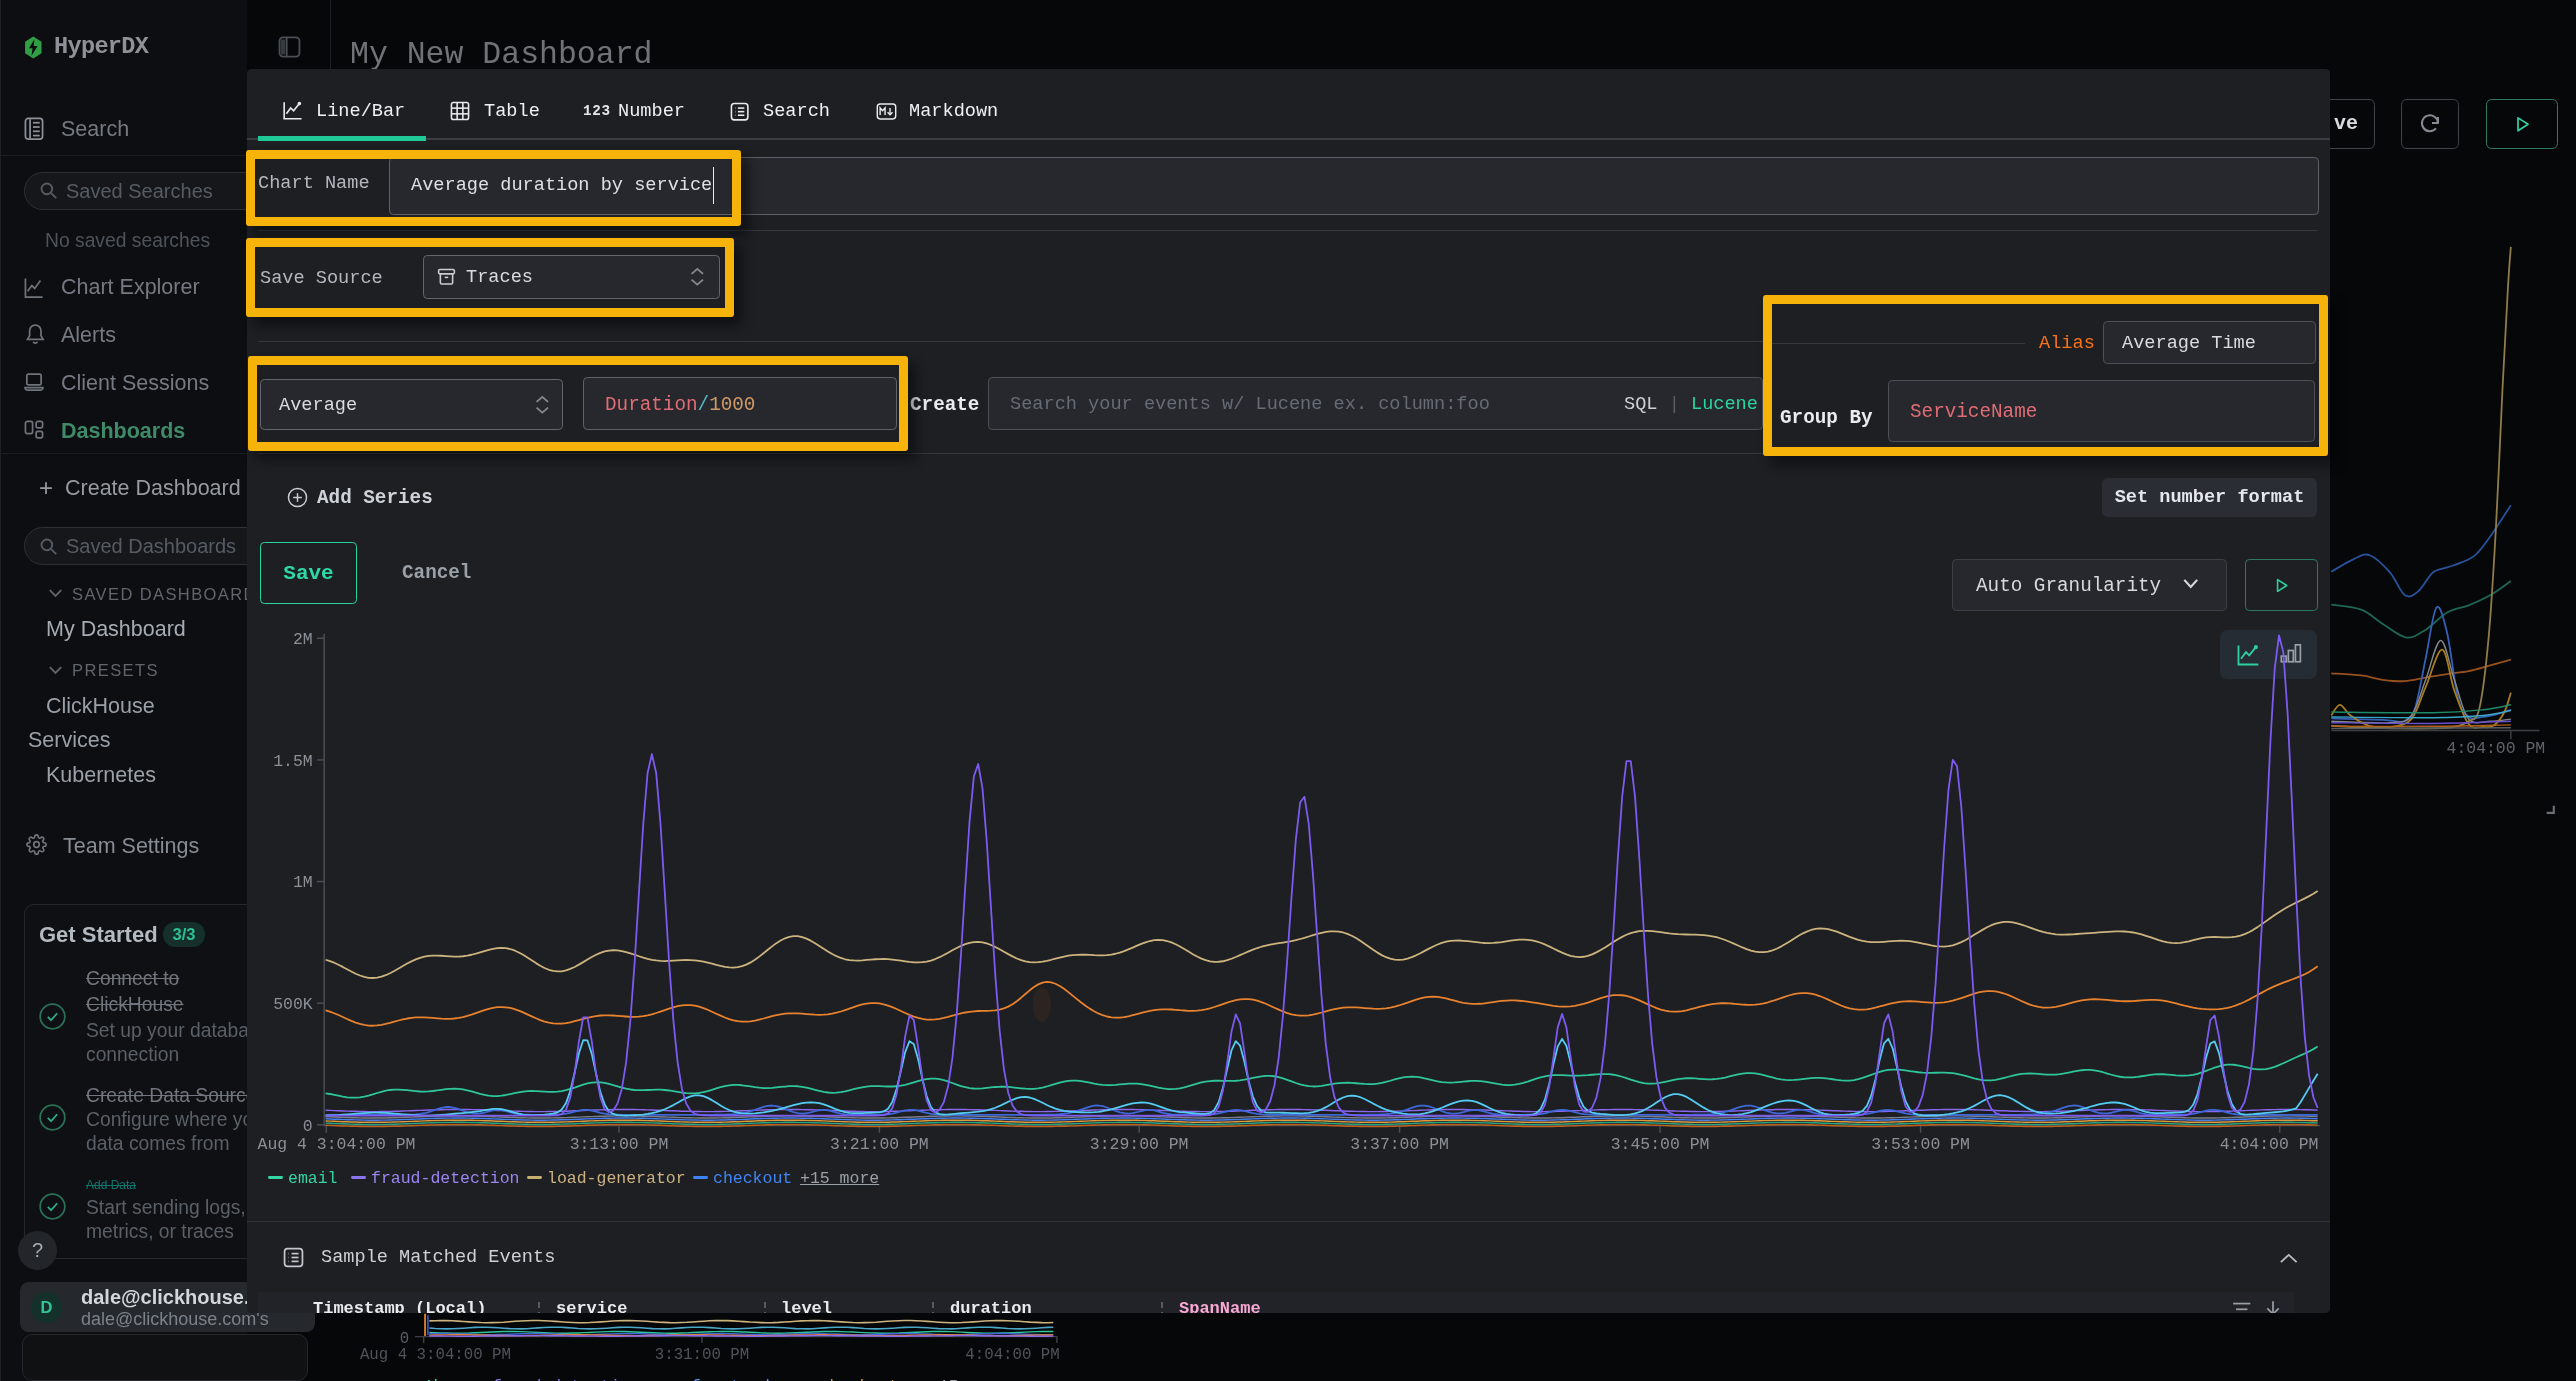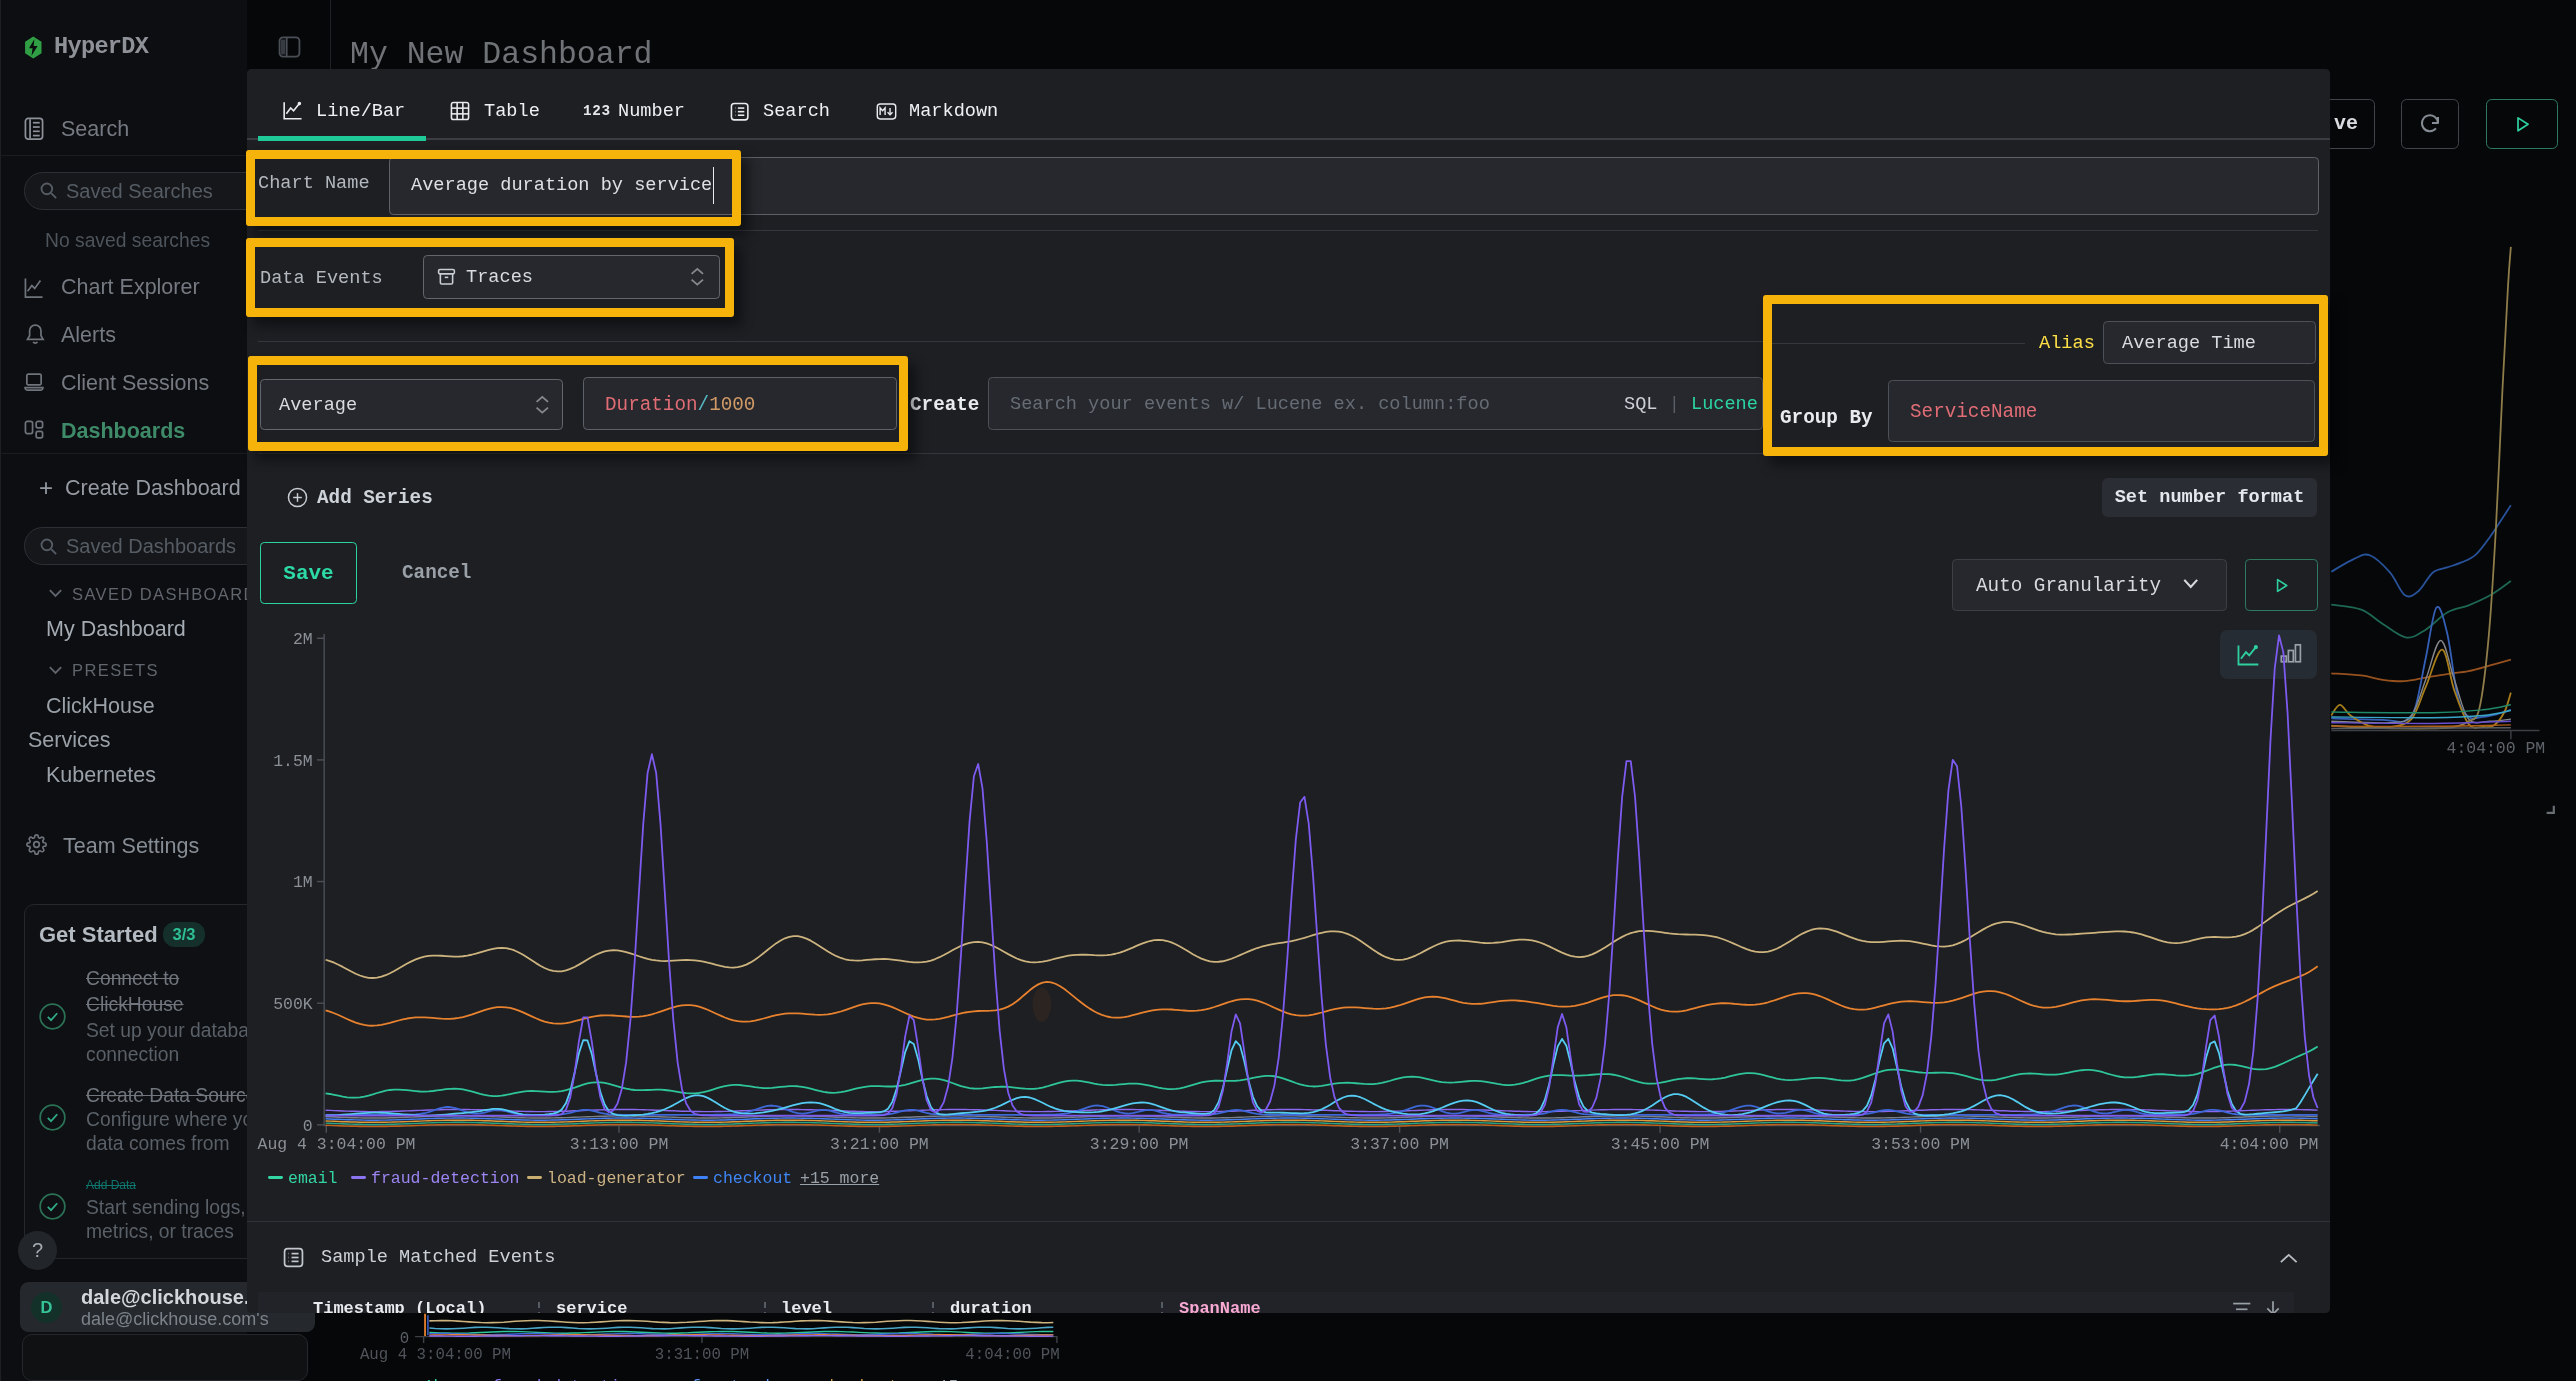--- a/index.html
+++ b/index.html
@@ -181,21 +181,21 @@
     <path d="M5.5 17 L5.5 7 L9 11 L12.5 7 L12.5 17"></path>
 <path d="M19.5 7 L19.5 16"></path>
     <path d="M16 13 L19.5 16.5 L23 13"></path>
   </svg>
 <div class="a mono" style="z-index:20;left:909px;top:101px;font-size:18.6px;color:#eef0f3;white-space:nowrap;">Markdown</div>
 <div class="a mono" style="z-index:20;left:258px;top:173px;font-size:18.6px;color:#b3b8bf">Chart Name</div>
 <div class="inp" style="z-index:20;left:389px;top:157px;width:1930px;height:58px"></div>
 <div class="a mono" style="z-index:20;left:411px;top:175px;font-size:18.6px;color:#dde0e4;white-space:nowrap">Average duration by service</div>
 <div class="a" style="z-index:20;left:713px;top:167px;width:1.4px;height:37px;background:#e8eaee"></div>
 <div class="a" style="z-index:20;left:258px;top:230px;width:2060px;height:1.4px;background:#34373d"></div>
-<div class="a mono" style="z-index:20;left:260px;top:268px;font-size:18.6px;color:#b3b8bf">Data Events</div>
+<div class="a mono" style="z-index:20;left:260px;top:268px;font-size:18.6px;color:#b3b8bf">Save Source</div>
 <div class="inp" style="z-index:20;left:423px;top:255px;width:297px;height:44px;border-color:#63666d"></div>
 <svg class="a" style="z-index:20;left:436px;top:266px" width="21" height="21" viewBox="0 0 24 24" fill="none" stroke="#c9ced4" stroke-width="1.8">
 <rect x="3" y="4" width="18" height="5" rx="1.5"></rect>
     <path d="M5 9 L5 19 A1.5 1.5 0 0 0 6.5 20.5 L17.5 20.5 A1.5 1.5 0 0 0 19 19 L19 9"></path>
     <line x1="10" y1="13" x2="14" y2="13"></line>
   </svg>
 <div class="a mono" style="z-index:20;left:466px;top:267px;font-size:18.6px;color:#d8dce0">Traces</div>
 <svg class="a" style="z-index:20;left:688px;top:266px" width="18.6" height="21.5" viewBox="0 0 26 30" fill="none" stroke="#85898f" stroke-width="2.6">
     <path d="M5 11 L13 4 L21 11"></path>
     <path d="M5 19 L13 26 L21 19"></path>
@@ -207,21 +207,21 @@
     <path d="M5 11 L13 4 L21 11"></path>
     <path d="M5 19 L13 26 L21 19"></path>
   </svg>
 <div class="inp" style="z-index:20;left:583px;top:377px;width:314px;height:53px"></div>
 <div class="a mono" style="z-index:20;left:605px;top:394px;font-size:19.3px;white-space:nowrap"><span style="color:#e06c75">Duration</span><span style="color:#56b6c2">/</span><span style="color:#d19a66">1000</span></div>
 <div class="a mono" style="z-index:20;left:910px;top:394px;font-size:19.3px;font-weight:bold;color:#e9ecef">Create</div>
 <div class="inp" style="z-index:20;left:988px;top:377px;width:775px;height:53px;border-color:#4c5058"></div>
 <div class="a mono" style="z-index:20;left:1010px;top:394px;font-size:18.6px;color:#666c75;white-space:nowrap">Search your events w/ Lucene ex. column:foo</div>
 <div class="a mono" style="z-index:20;left:1624px;top:394px;font-size:18.6px;white-space:nowrap"><span style="color:#ccd0d6">SQL</span><span style="color:#585e66"> | </span><span style="color:#2bd3a2">Lucene</span></div>
 <div class="a" style="z-index:20;left:1770px;top:343px;width:255px;height:1.4px;background:#34373d"></div>
-<div class="a mono" style="z-index:20;left:2039px;top:333px;font-size:18.6px;color:#fde047">Alias</div>
+<div class="a mono" style="z-index:20;left:2039px;top:333px;font-size:18.6px;color:#f97316">Alias</div>
 <div class="inp" style="z-index:20;left:2103px;top:321px;width:213px;height:43px;border-color:#4c5058"></div>
 <div class="a mono" style="z-index:20;left:2122px;top:333px;font-size:18.6px;color:#d8dce0">Average Time</div>
 <div class="a mono" style="z-index:20;left:1780px;top:407px;font-size:19.3px;font-weight:bold;color:#e9ecef">Group By</div>
 <div class="inp" style="z-index:20;left:1888px;top:380px;width:427px;height:62px;border-color:#4c5058"></div>
 <div class="a mono" style="z-index:20;left:1910px;top:401px;font-size:19.3px;color:#e06c75">ServiceName</div>
 <div class="a" style="z-index:20;left:258px;top:453px;width:2060px;height:1.4px;background:#34373d"></div>
 <svg class="a" style="z-index:20;left:287px;top:487px" width="21" height="21" viewBox="0 0 29 29" fill="none" stroke="#c9ced5" stroke-width="2">
 <circle cx="14.5" cy="14.5" r="12.5"></circle>
     <line x1="14.5" y1="8.5" x2="14.5" y2="20.5"></line>
     <line x1="8.5" y1="14.5" x2="20.5" y2="14.5"></line>

